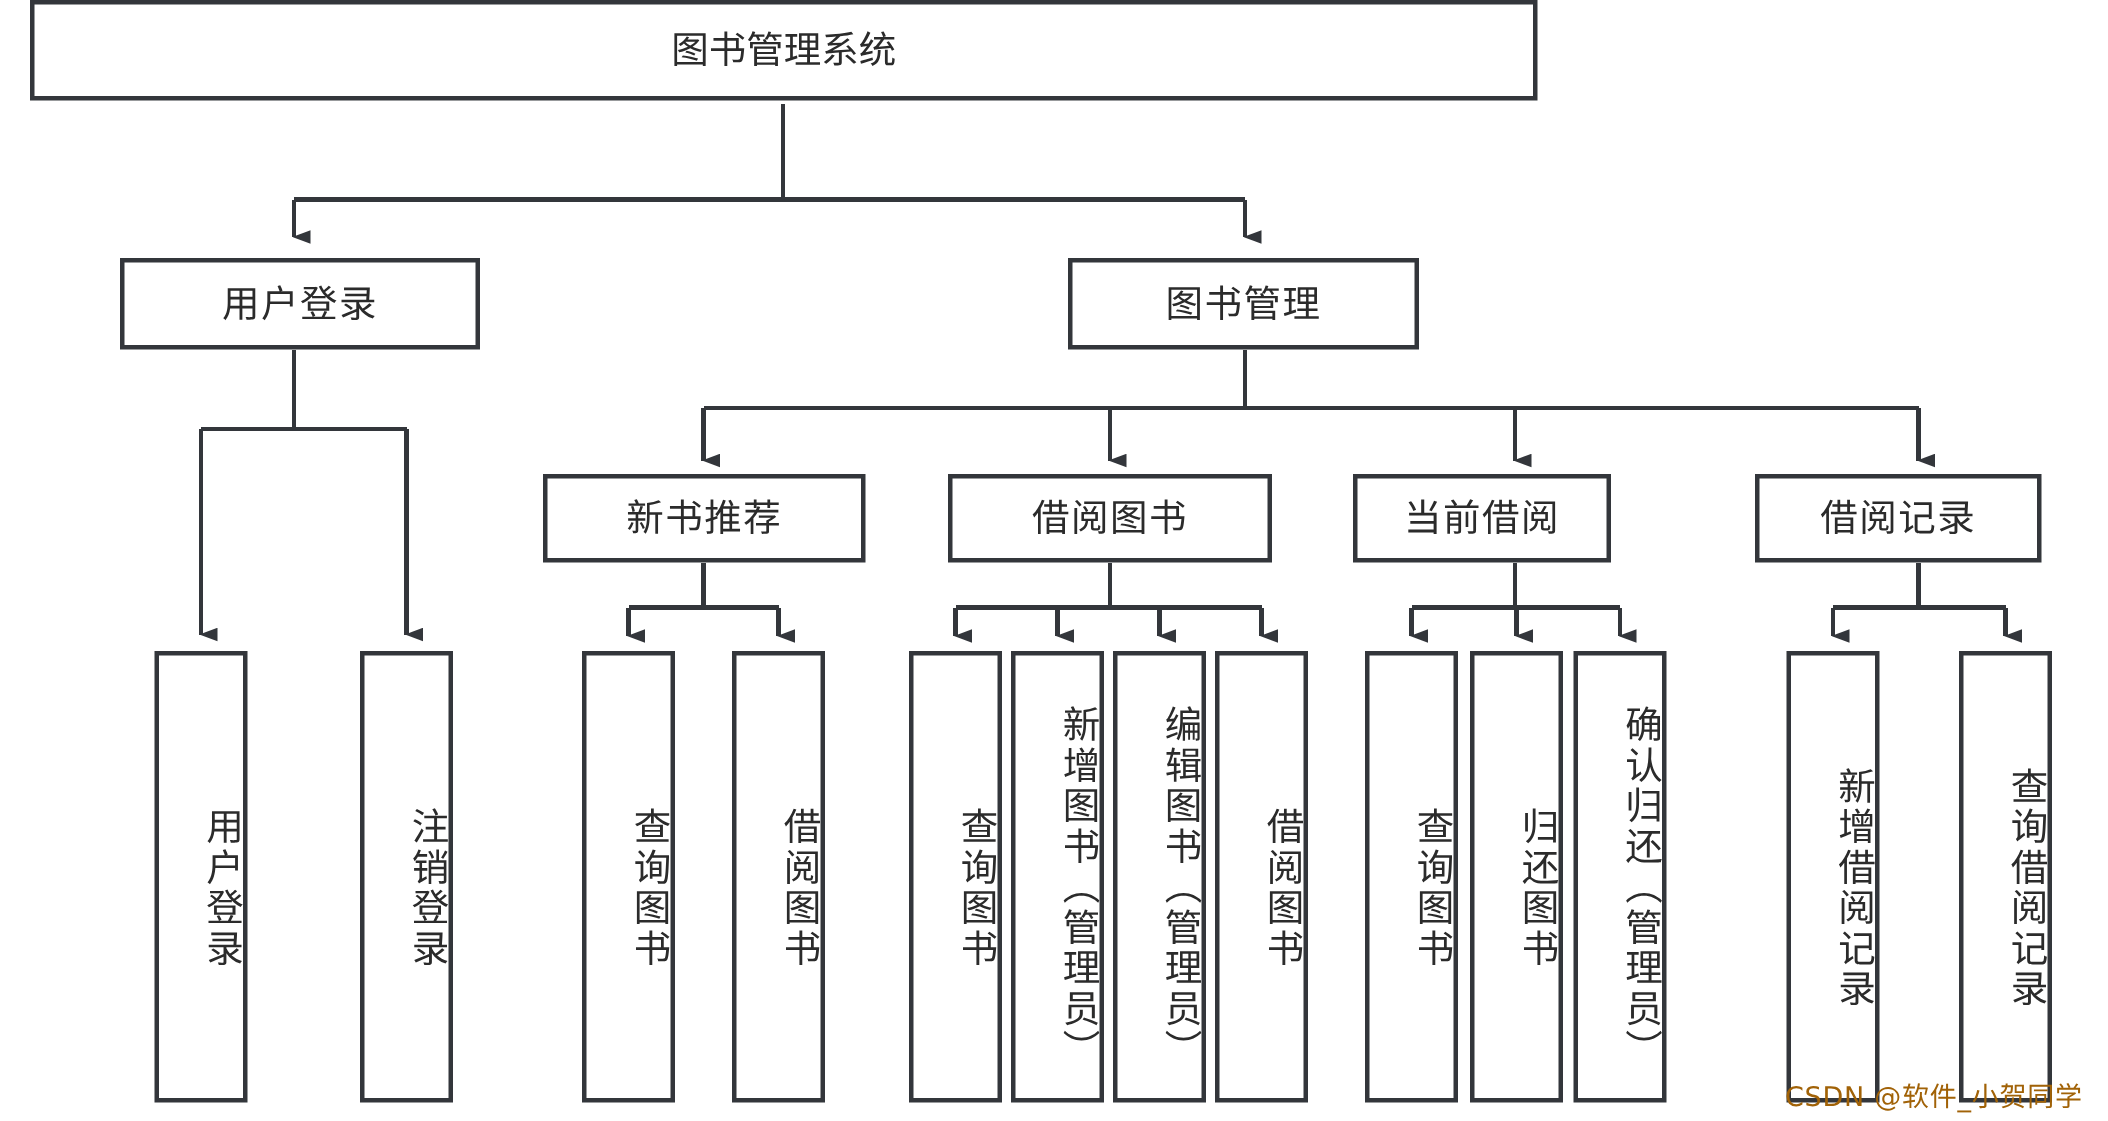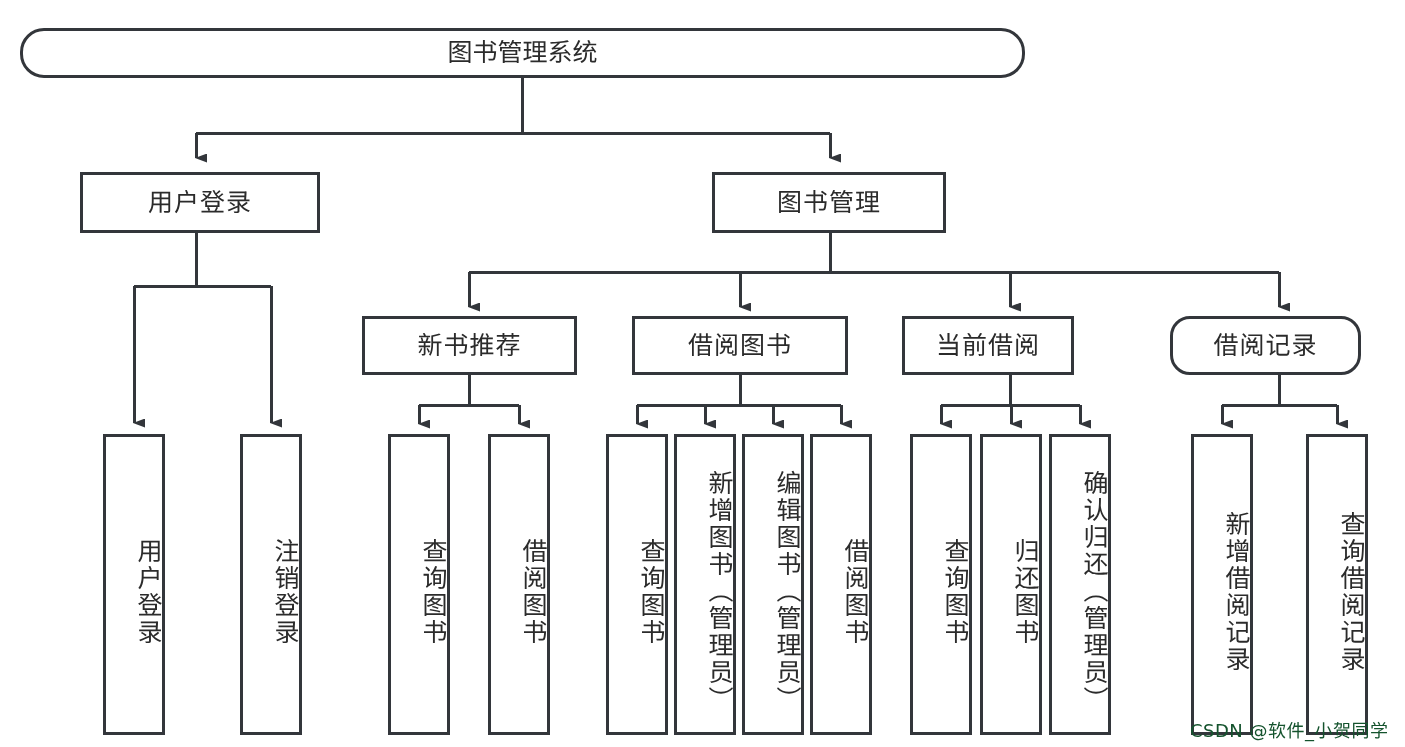--- a/index.html
+++ b/index.html
@@ -55,21 +55,21 @@
     letter-spacing: 2px;
   }
   .node.vert .vtext {
     writing-mode: vertical-rl;
     text-orientation: upright;
     white-space: normal;
     display: block;
   }
   .watermark {
     position: absolute;
-    color: #14532d;
+    color: #a16207;
     font-size: 18px;
     letter-spacing: 0.5px;
     white-space: nowrap;
     font-family: "DejaVu Sans", "Liberation Sans", sans-serif;
   }
 </style>
 </head>
 <body>
 
 <div id="canvas">
@@ -117,21 +117,21 @@
       <path d="M 1011,405 L 1011,424" marker-end="url(#arrowhead)"></path>
       <path d="M 1080,405 L 1080,424" marker-end="url(#arrowhead)"></path>
 
       <path d="M 1279,375 L 1279,405"></path>
       <path d="M 1222,405 L 1337,405"></path>
       <path d="M 1222,405 L 1222,424" marker-end="url(#arrowhead)"></path>
       <path d="M 1337,405 L 1337,424" marker-end="url(#arrowhead)"></path>
     </g>
   </svg>
 
-  <div class="node root" style="left:20px; top:28px; width:1005px; height:50px;border-radius:24px;">
+  <div class="node root" style="left:20px; top:0; width:1005px; height:67px;">
     <span>图书管理系统</span>
   </div>
 
   <div class="node horiz" style="left:80px; top:172px; width:240px; height:61px;">
     <span>用户登录</span>
   </div>
 
   <div class="node horiz" style="left:362px; top:316px; width:215px; height:59px;">
     <span>新书推荐</span>
   </div>
@@ -141,21 +141,21 @@
   </div>
 
   <div class="node horiz" style="left:632px; top:316px; width:216px; height:59px;">
     <span>借阅图书</span>
   </div>
 
   <div class="node horiz" style="left:902px; top:316px; width:172px; height:59px;">
     <span>当前借阅</span>
   </div>
 
-  <div class="node horiz" style="left:1170px; top:316px; width:191px; height:59px;border-radius:20px;">
+  <div class="node horiz" style="left:1170px; top:316px; width:191px; height:59px;">
     <span>借阅记录</span>
   </div>
 
   <div class="node vert" style="left:103px; top:434px; width:62px; height:301px;">
     <span class="vtext">用户登录</span>
   </div>
   <div class="node vert" style="left:240px; top:434px; width:62px; height:301px;">
     <span class="vtext">注销登录</span>
   </div>
 

